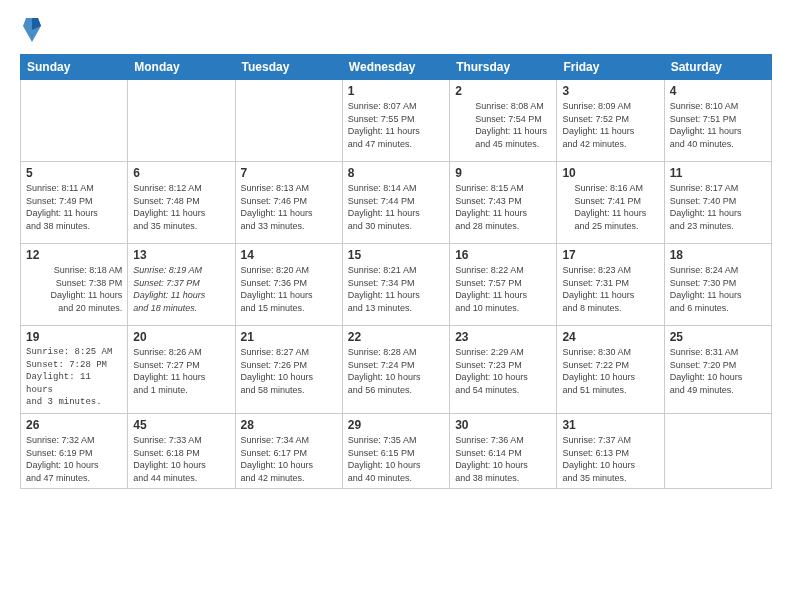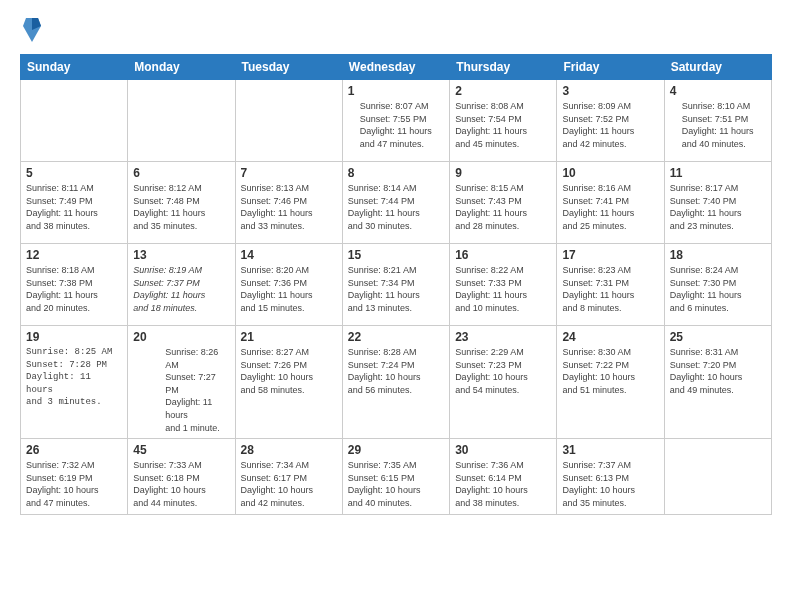--- a/index.html
+++ b/index.html
@@ -136,42 +136,42 @@
           <th>Saturday</th>
         </tr>
     </thead>
     <tbody id="calendar-body">
     <tr>
           <td class="empty"></td>
           <td class="empty"></td>
           <td class="empty"></td>
           <td>
             <span class="day-num">1</span>
-            <div class="day-info" style="white-space: pre-line; margin-left: 12px;">Sunrise: 8:07 AM
+            <div class="day-info" style="white-space: pre-line;">Sunrise: 8:07 AM
 Sunset: 7:55 PM
 Daylight: 11 hours
 and 47 minutes.</div>
           </td>
           <td>
             <span class="day-num">2</span>
-            <div class="day-info" style="white-space: pre-line;">Sunrise: 8:08 AM
+            <div class="day-info" style="white-space: pre-line; margin-left: 20px;">Sunrise: 8:08 AM
 Sunset: 7:54 PM
 Daylight: 11 hours
 and 45 minutes.</div>
           </td>
           <td>
             <span class="day-num">3</span>
             <div class="day-info" style="white-space: pre-line;">Sunrise: 8:09 AM
 Sunset: 7:52 PM
 Daylight: 11 hours
 and 42 minutes.</div>
           </td>
           <td>
             <span class="day-num">4</span>
-            <div class="day-info" style="white-space: pre-line; margin-left: 12px;">Sunrise: 8:10 AM
+            <div class="day-info" style="white-space: pre-line;">Sunrise: 8:10 AM
 Sunset: 7:51 PM
 Daylight: 11 hours
 and 40 minutes.</div>
           </td>
         </tr>
         <tr>
           <td>
             <span class="day-num">5</span>
             <div class="day-info" style="white-space: pre-line;">Sunrise: 8:11 AM
 Sunset: 7:49 PM
@@ -201,37 +201,37 @@
           </td>
           <td>
             <span class="day-num">9</span>
             <div class="day-info" style="white-space: pre-line;">Sunrise: 8:15 AM
 Sunset: 7:43 PM
 Daylight: 11 hours
 and 28 minutes.</div>
           </td>
           <td>
             <span class="day-num">10</span>
-            <div class="day-info" style="white-space: pre-line;">Sunrise: 8:16 AM
+            <div class="day-info" style="white-space: pre-line; margin-left: 12px;">Sunrise: 8:16 AM
 Sunset: 7:41 PM
 Daylight: 11 hours
 and 25 minutes.</div>
           </td>
           <td>
             <span class="day-num">11</span>
             <div class="day-info" style="white-space: pre-line;">Sunrise: 8:17 AM
 Sunset: 7:40 PM
 Daylight: 11 hours
 and 23 minutes.</div>
           </td>
         </tr>
         <tr>
           <td>
             <span class="day-num">12</span>
-            <div class="day-info" style="white-space: pre-line;">Sunrise: 8:18 AM
+            <div class="day-info" style="white-space: pre-line; text-align: right;">Sunrise: 8:18 AM
 Sunset: 7:38 PM
 Daylight: 11 hours
 and 20 minutes.</div>
           </td>
           <td>
             <span class="day-num">13</span>
             <div class="day-info" style="white-space: pre-line; font-style: italic;">Sunrise: 8:19 AM
 Sunset: 7:37 PM
 Daylight: 11 hours
 and 18 minutes.</div>
@@ -246,21 +246,21 @@
           <td>
             <span class="day-num">15</span>
             <div class="day-info" style="white-space: pre-line;">Sunrise: 8:21 AM
 Sunset: 7:34 PM
 Daylight: 11 hours
 and 13 minutes.</div>
           </td>
           <td>
             <span class="day-num">16</span>
             <div class="day-info" style="white-space: pre-line;">Sunrise: 8:22 AM
-Sunset: 7:33 PM
+Sunset: 7:57 PM
 Daylight: 11 hours
 and 10 minutes.</div>
           </td>
           <td>
             <span class="day-num">17</span>
             <div class="day-info" style="white-space: pre-line;">Sunrise: 8:23 AM
 Sunset: 7:31 PM
 Daylight: 11 hours
 and 8 minutes.</div>
           </td>
@@ -275,21 +275,21 @@
         <tr>
           <td>
             <span class="day-num">19</span>
             <div class="day-info" style="white-space: pre-line; font-family: Liberation Mono, monospace;">Sunrise: 8:25 AM
 Sunset: 7:28 PM
 Daylight: 11 hours
 and 3 minutes.</div>
           </td>
           <td>
             <span class="day-num">20</span>
-            <div class="day-info" style="white-space: pre-line; margin-left: 32px;">Sunrise: 8:26 AM
+            <div class="day-info" style="white-space: pre-line;">Sunrise: 8:26 AM
 Sunset: 7:27 PM
 Daylight: 11 hours
 and 1 minute.</div>
           </td>
           <td>
             <span class="day-num">21</span>
             <div class="day-info" style="white-space: pre-line;">Sunrise: 8:27 AM
 Sunset: 7:26 PM
 Daylight: 10 hours
 and 58 minutes.</div>

